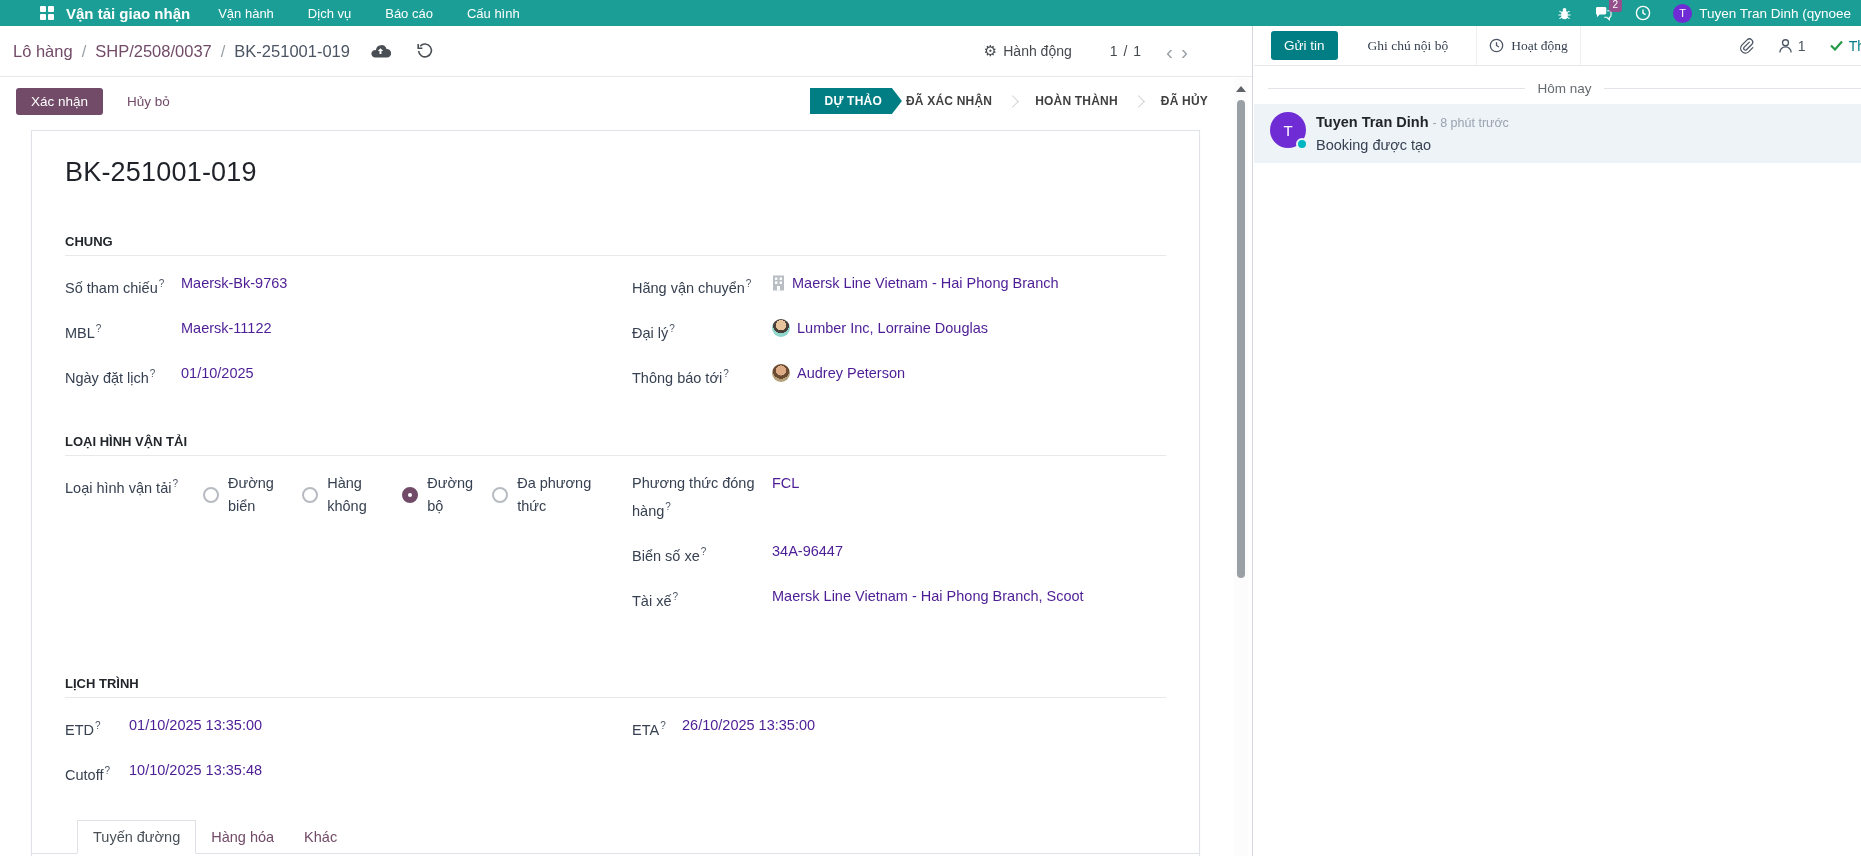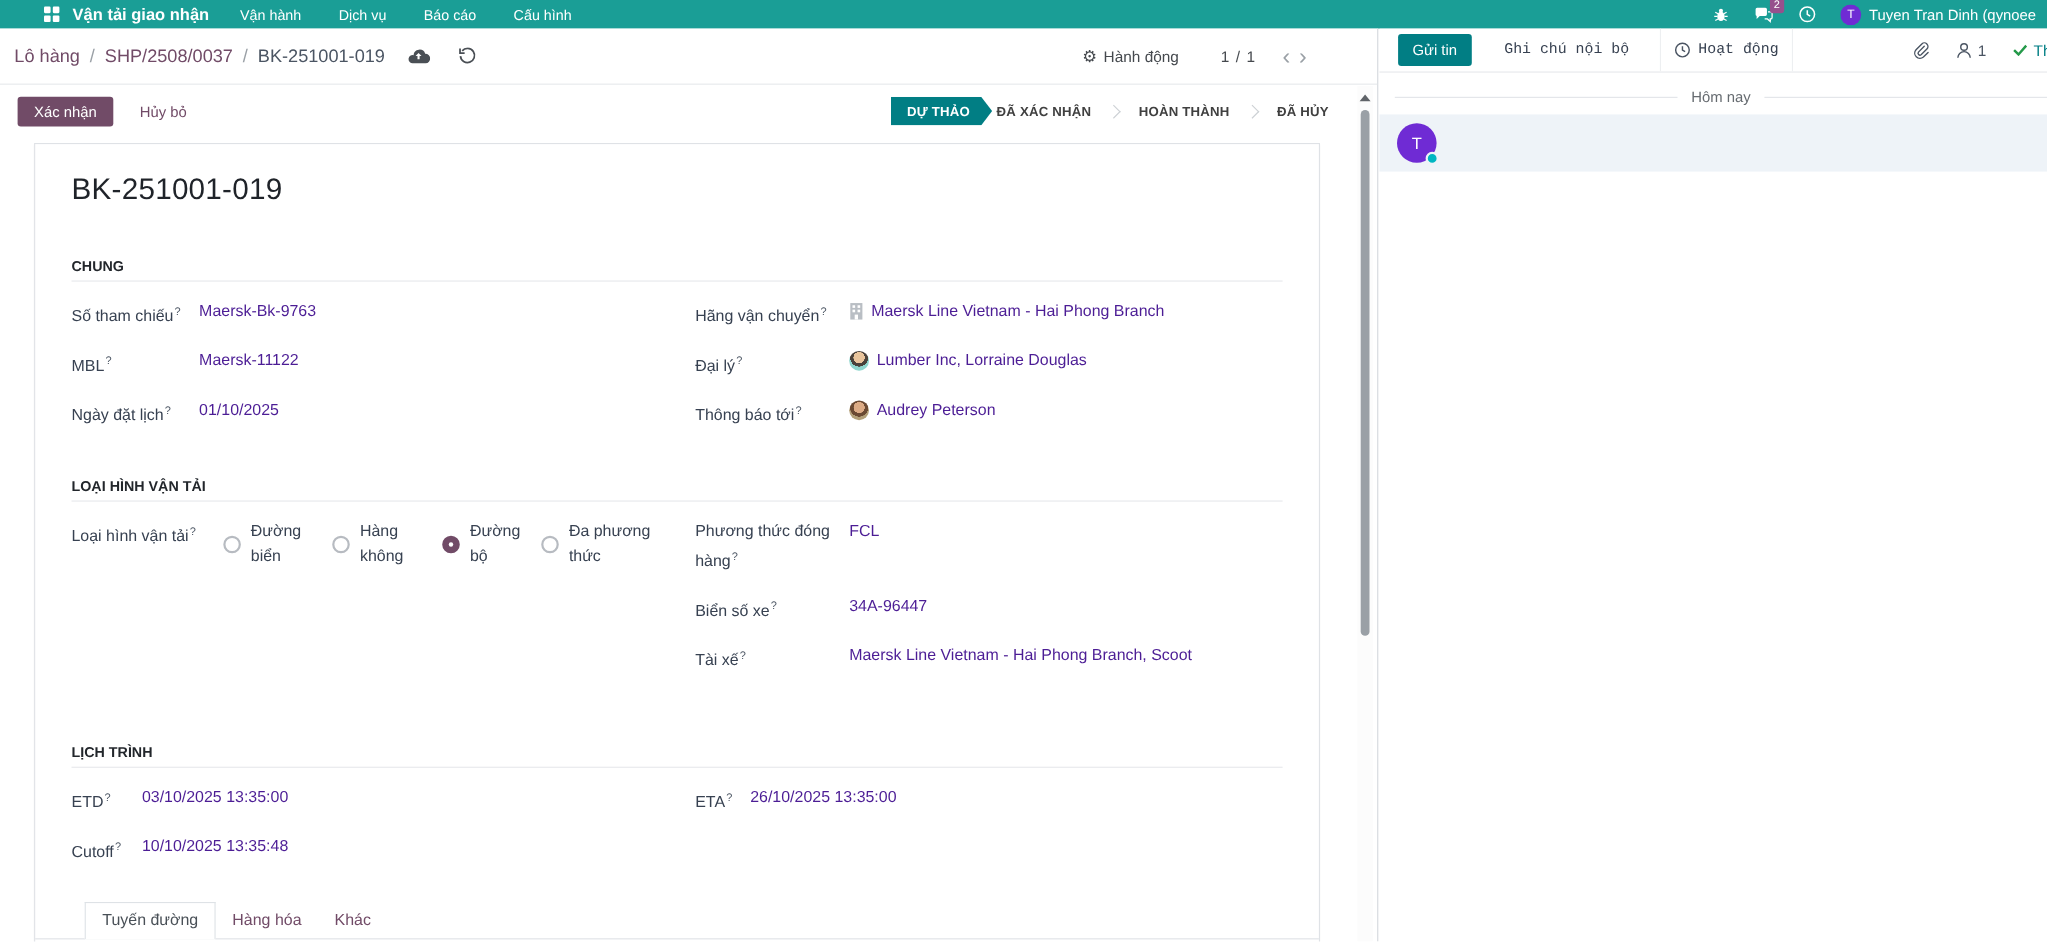--- a/index.html
+++ b/index.html
@@ -96,21 +96,21 @@
   
   .scrollbar{position:absolute;top:52px;right:4px;width:14px;bottom:0;background:#fcfcfc;}
   .sb-up{width:0;height:0;border-left:5px solid transparent;border-right:5px solid transparent;
     border-bottom:6px solid #5f6368;margin:8px auto 0;cursor:pointer;}
   .sb-thumb{position:absolute;top:22px;left:3px;width:8px;height:478px;background:#9aa0a6;border-radius:4px;cursor:grab;}
   
   .ch-top{height:40px;display:flex;align-items:center;padding-left:17px;border-bottom:1px solid var(--border);overflow:hidden;}
   .btn-send{background:var(--teal);color:#fff;border:none;font-size:13.5px;padding:7px 13px;
     border-radius:3px;cursor:pointer;font-family:inherit;}
   .btn-flat{background:none;border:none;color:#374151;font-size:13.5px;padding:7px 12px;cursor:pointer;
-    font-family:Liberation Mono, monospace;display:flex;align-items:center;gap:7px;}
+    font-family:Liberation Serif, serif;display:flex;align-items:center;gap:7px;}
   .btn-log{margin-left:18px;}
   .chx-sep{width:1px;align-self:stretch;background:#edeff1;flex:none;}
   .chx-sep.s1{margin-left:16px;}
   .ch-right{margin-left:auto;display:flex;align-items:center;gap:24px;}
   .ch-ico{display:flex;align-items:center;gap:5px;color:#4b5563;font-size:14px;cursor:pointer;}
   .following{display:flex;align-items:center;gap:6px;color:var(--teal);font-size:14px;cursor:pointer;
     white-space:nowrap;margin-right:-4px;}
   .date-div{display:flex;align-items:center;gap:12px;color:#666b70;font-size:13.5px;margin:15px 0 8px;}
   .date-div::before,.date-div::after{content:"";flex:1;border-top:1px solid #e1e4e8;}
   .date-div::before{margin-left:14px;}
@@ -312,21 +312,21 @@
       </div>
     </div>
 
     <div class="sec sec-sched">
       <div class="sec-h">LỊCH TRÌNH</div>
       <hr class="sec-hr">
       <div class="fgrid">
         <div class="col-l sched-l">
           <div class="frow">
             <span class="lbl"><span>ETD</span><sup>?</sup></span>
-            <span class="val">03/10/2025 13:35:00</span>
+            <span class="val">01/10/2025 13:35:00</span>
           </div>
           <div class="frow">
             <span class="lbl"><span>Cutoff</span><sup>?</sup></span>
             <span class="val">10/10/2025 13:35:48</span>
           </div>
         </div>
         <div class="col-r sched-r">
           <div class="frow">
             <span class="lbl" style="width:50px"><span>ETA</span><sup>?</sup></span>
             <span class="val">26/10/2025 13:35:00</span>
@@ -386,14 +386,21 @@
 
   <div class="date-div">
     <span>Hôm nay</span>
   </div>
 
   <div class="msg">
     <div class="msg-avatar">
       <span>T</span>
       <span class="msg-dot"></span>
     </div>
+    <div>
+      <div class="msg-head">
+        <span class="msg-author">Tuyen Tran Dinh</span>
+        <span class="msg-time">- 8 phút trước</span>
+      </div>
+      <div class="msg-body">Booking được tạo</div>
+    </div>
   </div>
 </aside>
 
 </body></html>

